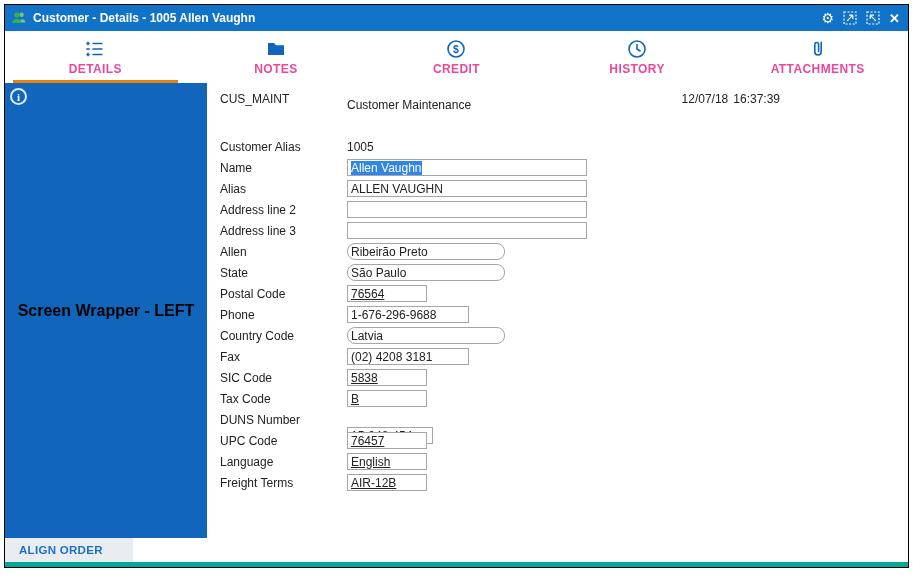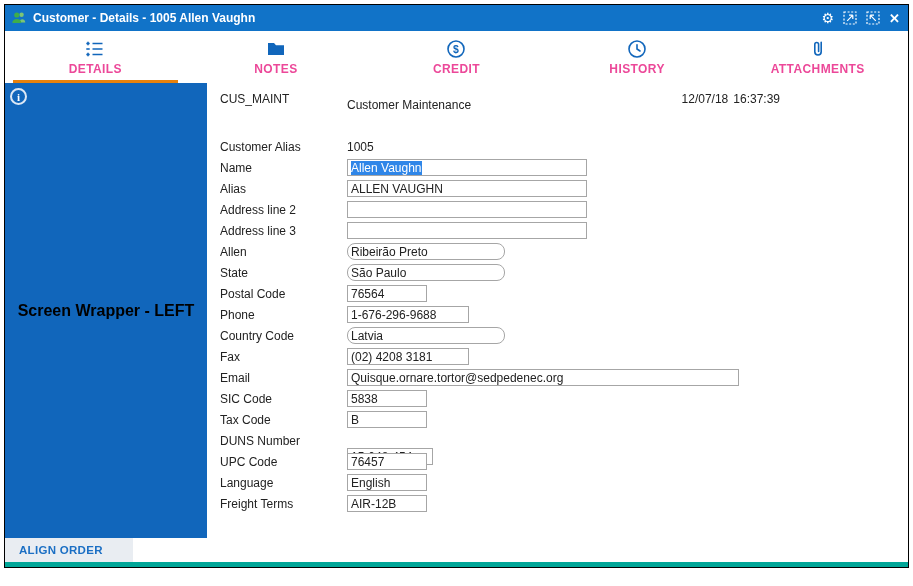--- a/index.html
+++ b/index.html
@@ -132,21 +132,21 @@
     font-family: "Liberation Sans", sans-serif;
     font-size: 12px;
     padding: 0 3px;
     color: #222;
     outline: none;
   }
   .fake-input { display: flex; align-items: center; }
   .sel { background: #2f86e8; color: #fff; }
   .w-lg { width: 240px; }
   .w-md { width: 158px; border-radius: 8px; }
-  .w-sm { width: 80px; }
+  .w-sm { width: 80px; text-decoration: underline; }
   .w-ph { width: 122px; }
   .w-xl { width: 392px; }
   .w-dn { width: 86px; margin-top: 32px; }
   
   .bottom-strip { height: 5px; background: #00a698; flex: 0 0 auto; }
 </style>
 </head>
 <body>
 
 <div class="window">
@@ -305,24 +305,20 @@
       <div class="row">
         <span class="flabel">Country Code</span>
         <input class="finput w-md" value="Latvia" style="">
       </div>
 
       <div class="row">
         <span class="flabel">Fax</span>
         <input class="finput w-ph" value="(02) 4208 3181" style="">
       </div>
 
-      <div class="row">
-        <span class="flabel">Email</span>
-        <input class="finput w-xl" value="Quisque.ornare.tortor@sedpedenec.org" style="">
-      </div>
 
       <div class="row">
         <span class="flabel">SIC Code</span>
         <input class="finput w-sm" value="5838" style="">
       </div>
 
       <div class="row">
         <span class="flabel">Tax Code</span>
         <input class="finput w-sm" value="B" style="">
       </div>

